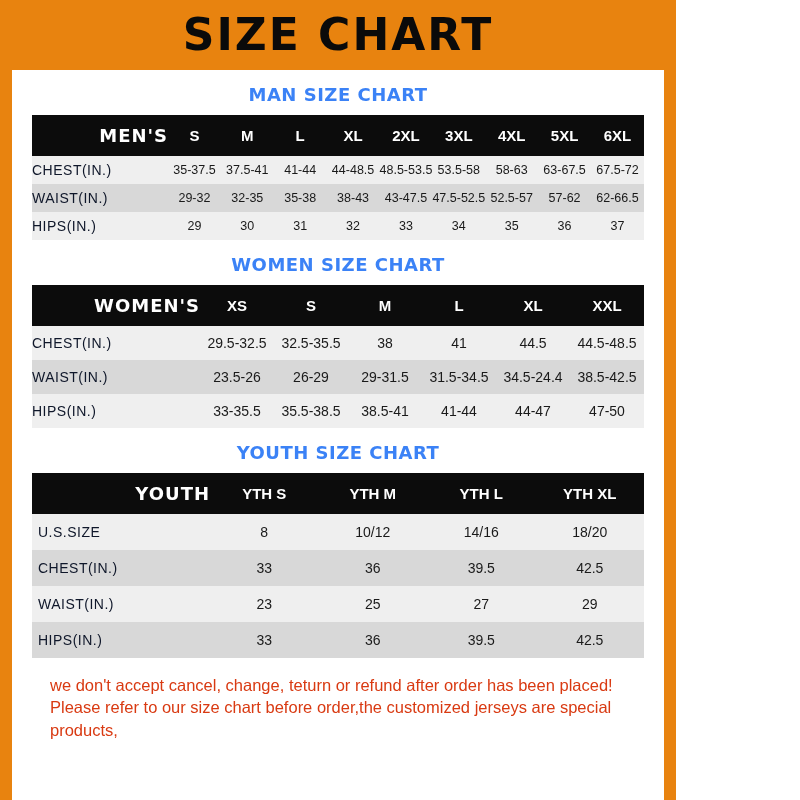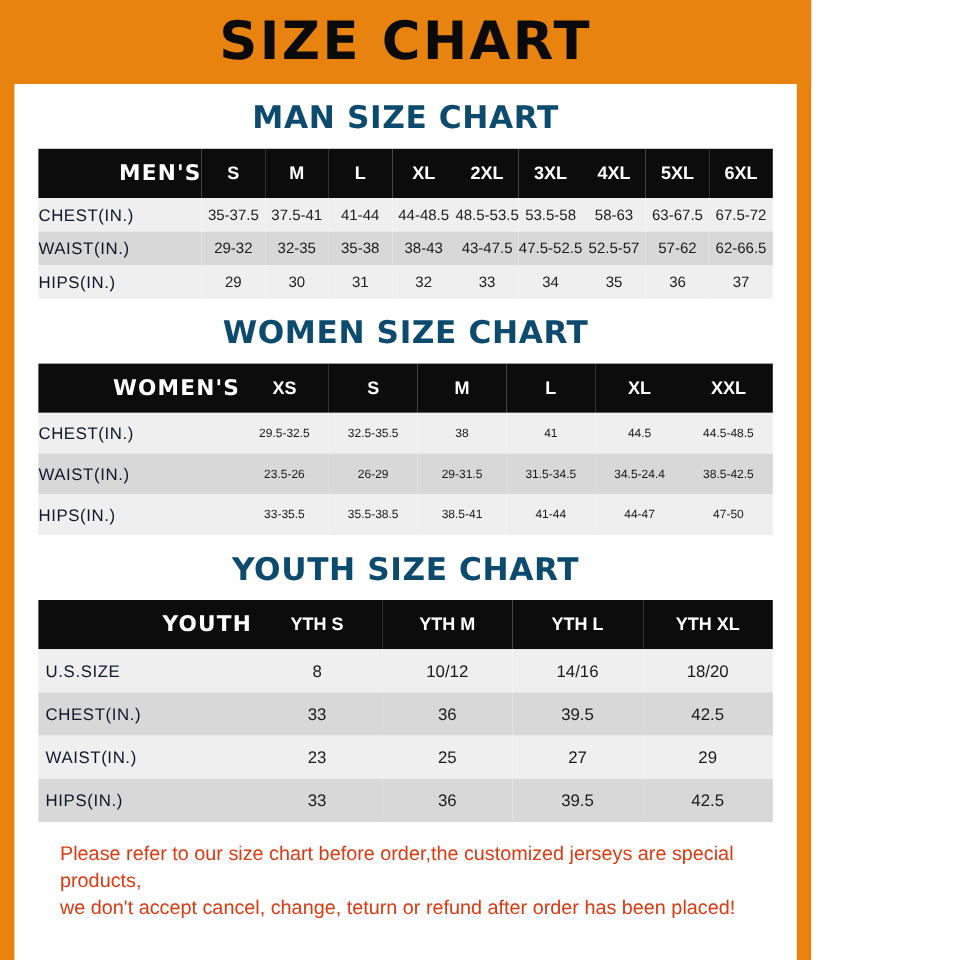--- a/index.html
+++ b/index.html
@@ -41,22 +41,22 @@
   .content {
     padding: 0 20px;
   }
   .section {
     margin-top: 14px;
   }
   .section-title {
     text-align: center;
     font-family: "DejaVu Sans", sans-serif;
     font-weight: bold;
-    font-size: 26px;
-    color: #0c4a6e;
+    font-size: 18px;
+    color: #3b82f6;
     letter-spacing: 0.5px;
     margin-bottom: 10px;
   }
   table.size-table {
     width: 100%;
     border-collapse: collapse;
     table-layout: fixed;
   }
   table.size-table td, table.size-table th {
     text-align: center;
@@ -85,21 +85,21 @@
   table.size-table tbody td.rowlabel {
     text-align: left;
     font-size: 14px;
     color: #0f172a;
     letter-spacing: 0.5px;
   }
   .men-table thead th.corner { width: 118px; }
   .women-table thead th.corner { width: 150px; }
   .youth-table thead th.corner { width: 160px; }
   .men-table tbody td { font-size: 12.5px; }
-  .women-table tbody td { font-size: 10px; padding: 9px 0; }
+  .women-table tbody td { font-size: 14px; padding: 9px 0; }
   .youth-table tbody td { font-size: 14px; padding: 10px 6px; }
   .women-table thead th { font-size: 17px; padding: 13px 0; }
   .youth-table thead th { font-size: 17px; padding: 13px 0; }
   .notice {
     margin-top: 16px;
     padding: 0 18px;
     color: #d93a12;
     font-size: 16.5px;
     line-height: 1.35;
     font-family: "Liberation Sans", sans-serif;
@@ -260,18 +260,18 @@
             <td>33</td>
             <td>36</td>
             <td>39.5</td>
             <td>42.5</td>
           </tr>
         </tbody>
       </table>
     </div>
 
     <div class="notice">
+      <p>we don't accept cancel, change, teturn or refund after order has been placed!</p>
       <p>Please refer to our size chart before order,the customized jerseys are special products,</p>
-      <p>we don't accept cancel, change, teturn or refund after order has been placed!</p>
     </div>
 
   </div>
 </div>
 
 </body></html>

